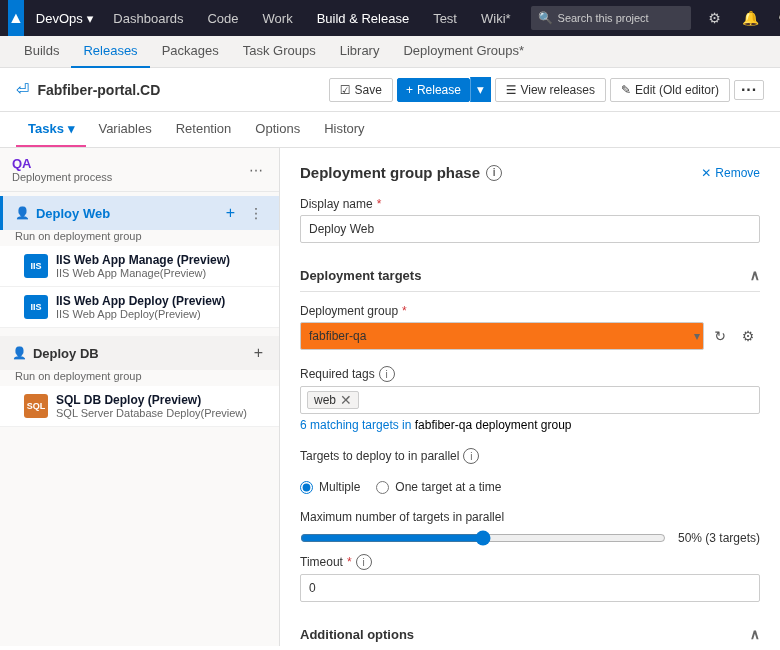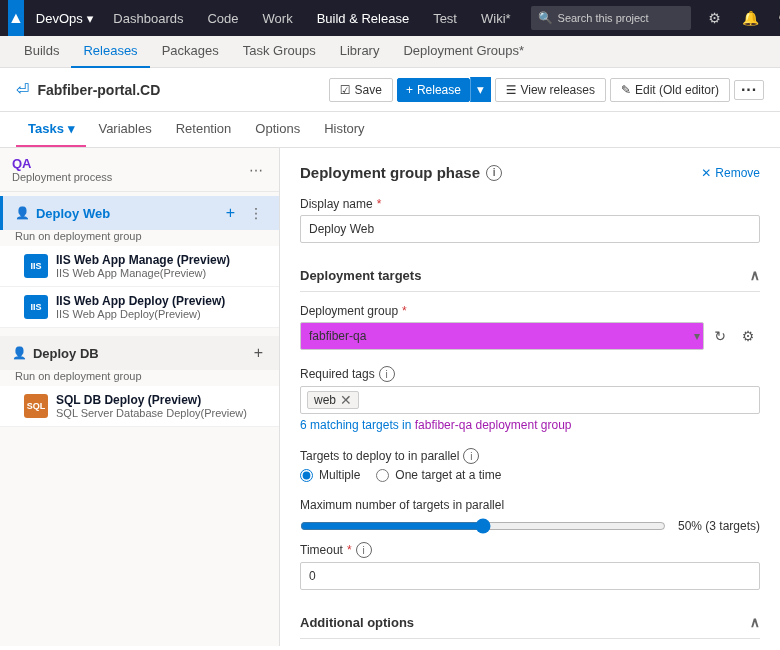--- a/index.html
+++ b/index.html
@@ -393,21 +393,21 @@
     }
     .form-select {
       width: 100%;
       height: 28px;
       border: 1px solid #ccc;
       border-radius: 2px;
       padding: 0 30px 0 8px;
       font-size: 12px;
       color: #333;
       appearance: none;
-      background: #d946ef;
+      background: #f97316;
       cursor: pointer;
       outline: none;
     }
     .select-arrow {
       position: absolute;
       right: 4px;
       top: 50%;
       transform: translateY(-50%);
       pointer-events: none;
       color: #666;
@@ -456,27 +456,27 @@
       cursor: pointer;
       color: #666;
       font-size: 14px;
       line-height: 1;
     }
     .matching-text {
       font-size: 12px;
       color: #0078d4;
       margin-top: 4px;
     }
-    .matching-text a { color: #a21caf; text-decoration: none; }
+    .matching-text a { color: #000000; text-decoration: none; }
 
     .radio-group {
       display: flex;
       align-items: flex-end;
       gap: 16px;
-      margin-top: 4px;
+      margin-top: 16px;
     }
     .radio-option {
       display: flex;
       align-items: center;
       gap: 6px;
       cursor: pointer;
       font-size: 12px;
     }
     .radio-input {
       accent-color: #0078d4;

